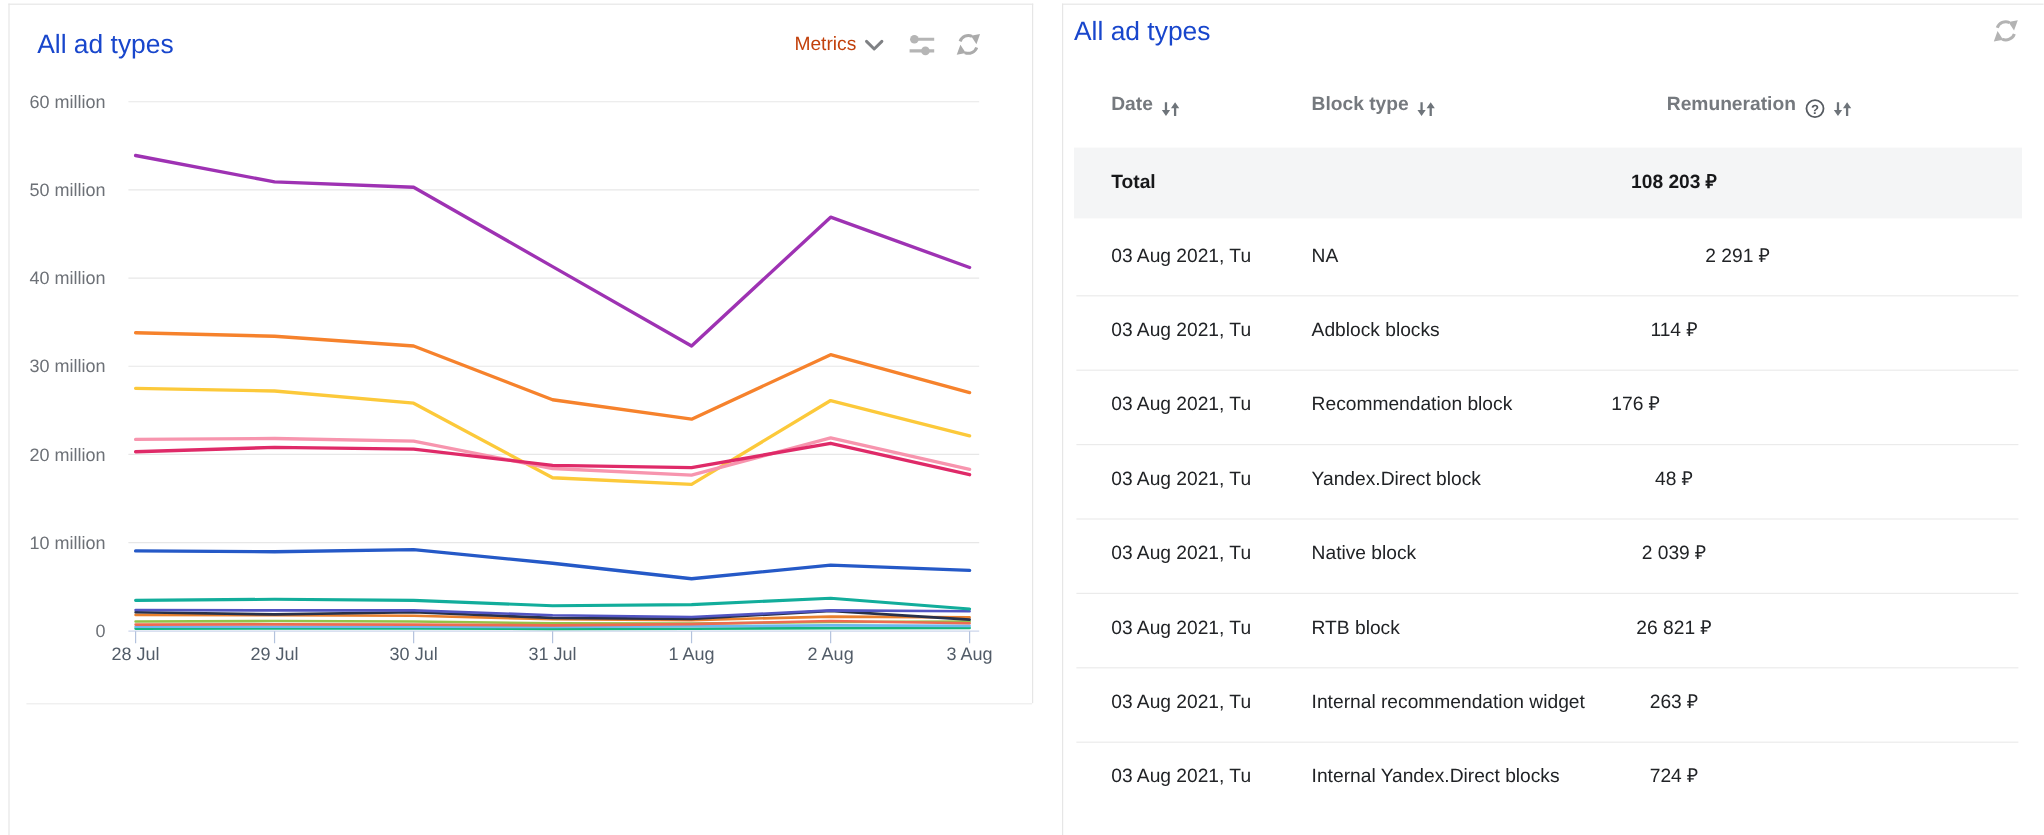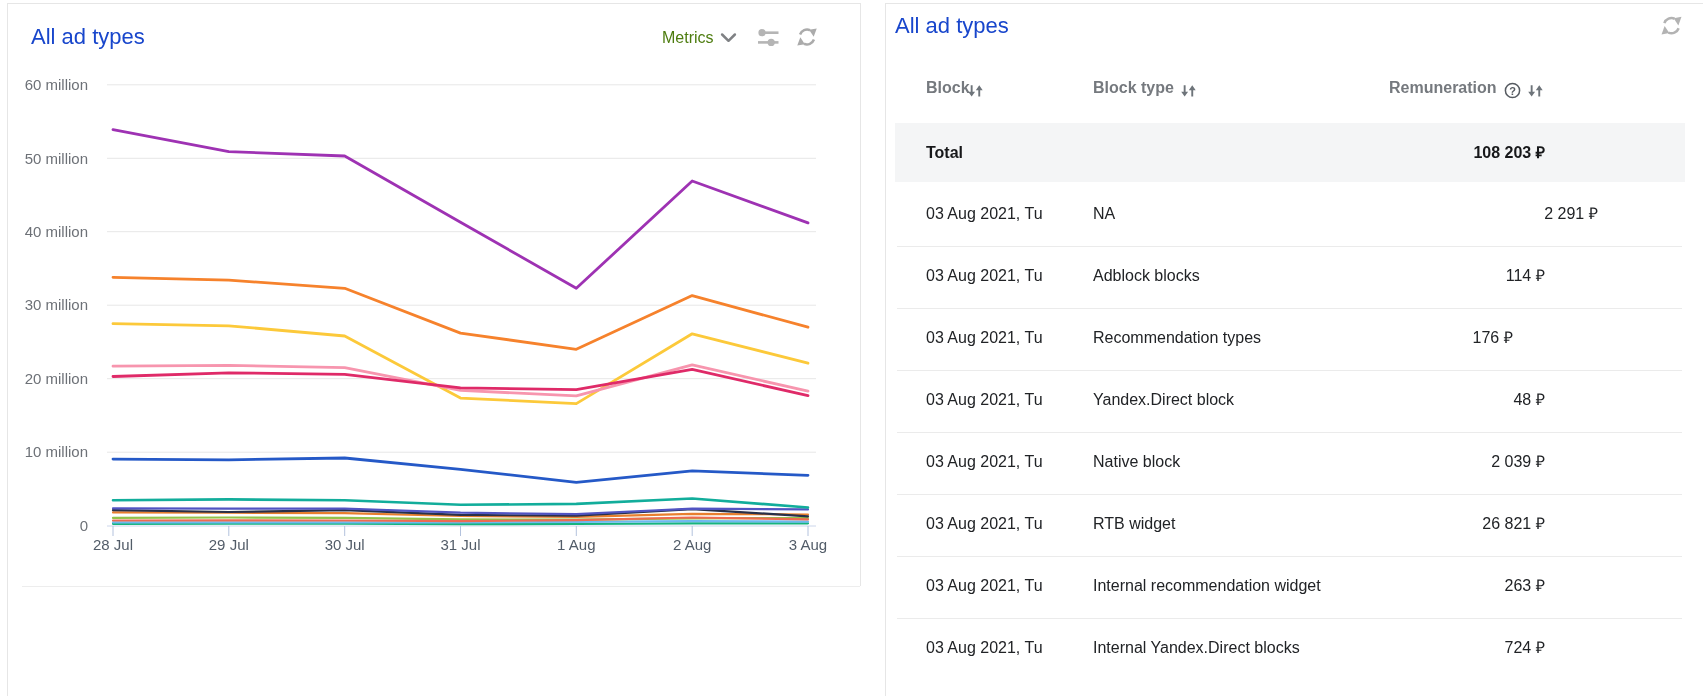--- a/index.html
+++ b/index.html
@@ -1,30 +1,30 @@
 <!DOCTYPE html>
 <html><head><meta charset="utf-8">
 <style>
 html,body{margin:0;padding:0}
 body{width:1703px;height:696px;background:#ffffff;font-family:"Liberation Sans",sans-serif;position:relative;overflow:hidden}
 .abs{position:absolute}
 .cell{font-size:16px;color:#212326;height:30px;line-height:30px;white-space:nowrap}
-.num{width:300px;text-align:right}
+.num{width:300px;text-align:center}
 .hdr{font-size:16px;font-weight:bold;color:#75797e;height:30px;line-height:30px;white-space:nowrap}
 .title{font-size:22px;color:#1846cc;white-space:nowrap}
 </style></head>
 <body>
 
 <div class="abs" style="left:7px;top:3px;width:1px;height:693px;background:#e6e6e6"></div>
 <div class="abs" style="left:7px;top:3px;width:854px;height:1px;background:#e6e6e6"></div>
 <div class="abs" style="left:860px;top:3px;width:1px;height:583px;background:#e6e6e6"></div>
 <div class="abs" style="left:22px;top:586px;width:838px;height:1px;background:#ededed"></div>
 
 <div class="abs title" style="left:31px;top:24px">All ad types</div>
-<div class="abs" style="left:662px;top:23px;font-size:16px;color:#4d7c0f;height:30px;line-height:30px">Metrics</div>
+<div class="abs" style="left:662px;top:23px;font-size:16px;color:#c2410c;height:30px;line-height:30px">Metrics</div>
 <svg class="abs" style="left:715px;top:25px" width="110" height="28" viewBox="0 0 110 28">
   <path d="M7.1,9.5 L13.5,15.8 L19.9,9.5" fill="none" stroke="#7f8184" stroke-width="2.5" stroke-linecap="round" stroke-linejoin="round"></path>
   <g stroke="#b5b5b5" stroke-width="2.6">
     <line x1="47" y1="7.7" x2="63.5" y2="7.7"></line>
     <line x1="43" y1="17.4" x2="63.5" y2="17.4"></line>
   </g>
   <circle cx="47" cy="7.7" r="3.6" fill="#b5b5b5"></circle>
   <circle cx="56.2" cy="17.4" r="3.6" fill="#b5b5b5"></circle>
   <g>
       <path d="M85.05,9.47 A7.4,7.4 0 0 1 95.01,5.24" fill="none" stroke="#ababab" stroke-width="2.5"></path>
@@ -81,21 +81,21 @@
 <div class="abs" style="left:885px;top:3px;width:1px;height:693px;background:#e6e6e6"></div>
 <div class="abs" style="left:885px;top:3px;width:818px;height:1px;background:#e6e6e6"></div>
 <div class="abs title" style="left:895px;top:13px">All ad types</div>
 <svg class="abs" style="left:1655px;top:9px" width="36" height="36" viewBox="0 0 36 36">
 <path d="M9.36,14.10 A7.6,7.6 0 0 1 19.59,9.76" fill="none" stroke="#b3b3b3" stroke-width="2.5"></path>
     <path d="M23.64,19.30 A7.6,7.6 0 0 1 13.41,23.64" fill="none" stroke="#b3b3b3" stroke-width="2.5"></path>
     <path d="M18.69,9.31 L26.49,7.85 L23.37,16.49 z" fill="#b3b3b3"></path>
     <path d="M14.31,24.09 L6.51,25.55 L9.63,16.91 z" fill="#b3b3b3"></path>
 </svg>
 
-<div class="abs hdr" style="left:926px;top:73px">Block</div>
+<div class="abs hdr" style="left:926px;top:73px">Date</div>
 <div class="abs hdr" style="left:1093px;top:73px">Block type</div>
 <div class="abs hdr" style="left:1389px;top:73px">Remuneration</div>
 <svg class="abs" style="left:900px;top:70px" width="700" height="40" viewBox="0 0 700 40">
 <path d="M70.7,15.3 h1.9 v6.4 h2.5 l-3.45,4.9 l-3.45,-4.9 h2.5 z" fill="#6e747a"></path>
     <path d="M78.3,26.6 h1.9 v-6.4 h2.5 l-3.45,-4.9 l-3.45,4.9 h2.5 z" fill="#6e747a"></path>
 <path d="M283.7,15.3 h1.9 v6.4 h2.5 l-3.45,4.9 l-3.45,-4.9 h2.5 z" fill="#6e747a"></path>
     <path d="M291.3,26.6 h1.9 v-6.4 h2.5 l-3.45,-4.9 l-3.45,4.9 h2.5 z" fill="#6e747a"></path>
 <circle cx="612.5" cy="20.5" r="7.1" fill="none" stroke="#565b61" stroke-width="1.5"></circle>
 <text x="612.5" y="24.6" text-anchor="middle" font-size="11" font-weight="bold" fill="#565b61">?</text>
 <path d="M630.7,15.3 h1.9 v6.4 h2.5 l-3.45,4.9 l-3.45,-4.9 h2.5 z" fill="#6e747a"></path>
@@ -105,30 +105,30 @@
 <div class="abs" style="left:895px;top:123px;width:790px;height:59px;background:#f4f5f6"></div>
 <div class="abs cell" style="left:926px;top:138px;font-weight:bold;color:#17181a">Total</div>
 <div class="abs cell num" style="left:1245px;top:138px;font-weight:bold;color:#17181a">108 203 ₽</div>
 <div class="abs cell" style="left:926px;top:199px">03 Aug 2021, Tu</div>
 <div class="abs cell" style="left:1093px;top:199px">NA</div>
 <div class="abs cell num" style="left:1298px;top:199px">2 291 ₽</div>
 <div class="abs cell" style="left:926px;top:261px">03 Aug 2021, Tu</div>
 <div class="abs cell" style="left:1093px;top:261px">Adblock blocks</div>
 <div class="abs cell num" style="left:1245px;top:261px">114 ₽</div>
 <div class="abs cell" style="left:926px;top:323px">03 Aug 2021, Tu</div>
-<div class="abs cell" style="left:1093px;top:323px">Recommendation types</div>
+<div class="abs cell" style="left:1093px;top:323px">Recommendation block</div>
 <div class="abs cell num" style="left:1213px;top:323px">176 ₽</div>
 <div class="abs cell" style="left:926px;top:385px">03 Aug 2021, Tu</div>
 <div class="abs cell" style="left:1093px;top:385px">Yandex.Direct block</div>
 <div class="abs cell num" style="left:1245px;top:385px">48 ₽</div>
 <div class="abs cell" style="left:926px;top:447px">03 Aug 2021, Tu</div>
 <div class="abs cell" style="left:1093px;top:447px">Native block</div>
 <div class="abs cell num" style="left:1245px;top:447px">2 039 ₽</div>
 <div class="abs cell" style="left:926px;top:509px">03 Aug 2021, Tu</div>
-<div class="abs cell" style="left:1093px;top:509px">RTB widget</div>
+<div class="abs cell" style="left:1093px;top:509px">RTB block</div>
 <div class="abs cell num" style="left:1245px;top:509px">26 821 ₽</div>
 <div class="abs cell" style="left:926px;top:571px">03 Aug 2021, Tu</div>
 <div class="abs cell" style="left:1093px;top:571px">Internal recommendation widget</div>
 <div class="abs cell num" style="left:1245px;top:571px">263 ₽</div>
 <div class="abs cell" style="left:926px;top:633px">03 Aug 2021, Tu</div>
 <div class="abs cell" style="left:1093px;top:633px">Internal Yandex.Direct blocks</div>
 <div class="abs cell num" style="left:1245px;top:633px">724 ₽</div>
 <div class="abs" style="left:897px;top:246px;width:785px;height:1px;background:#ebebeb"></div>
 <div class="abs" style="left:897px;top:308px;width:785px;height:1px;background:#ebebeb"></div>
 <div class="abs" style="left:897px;top:370px;width:785px;height:1px;background:#ebebeb"></div>

